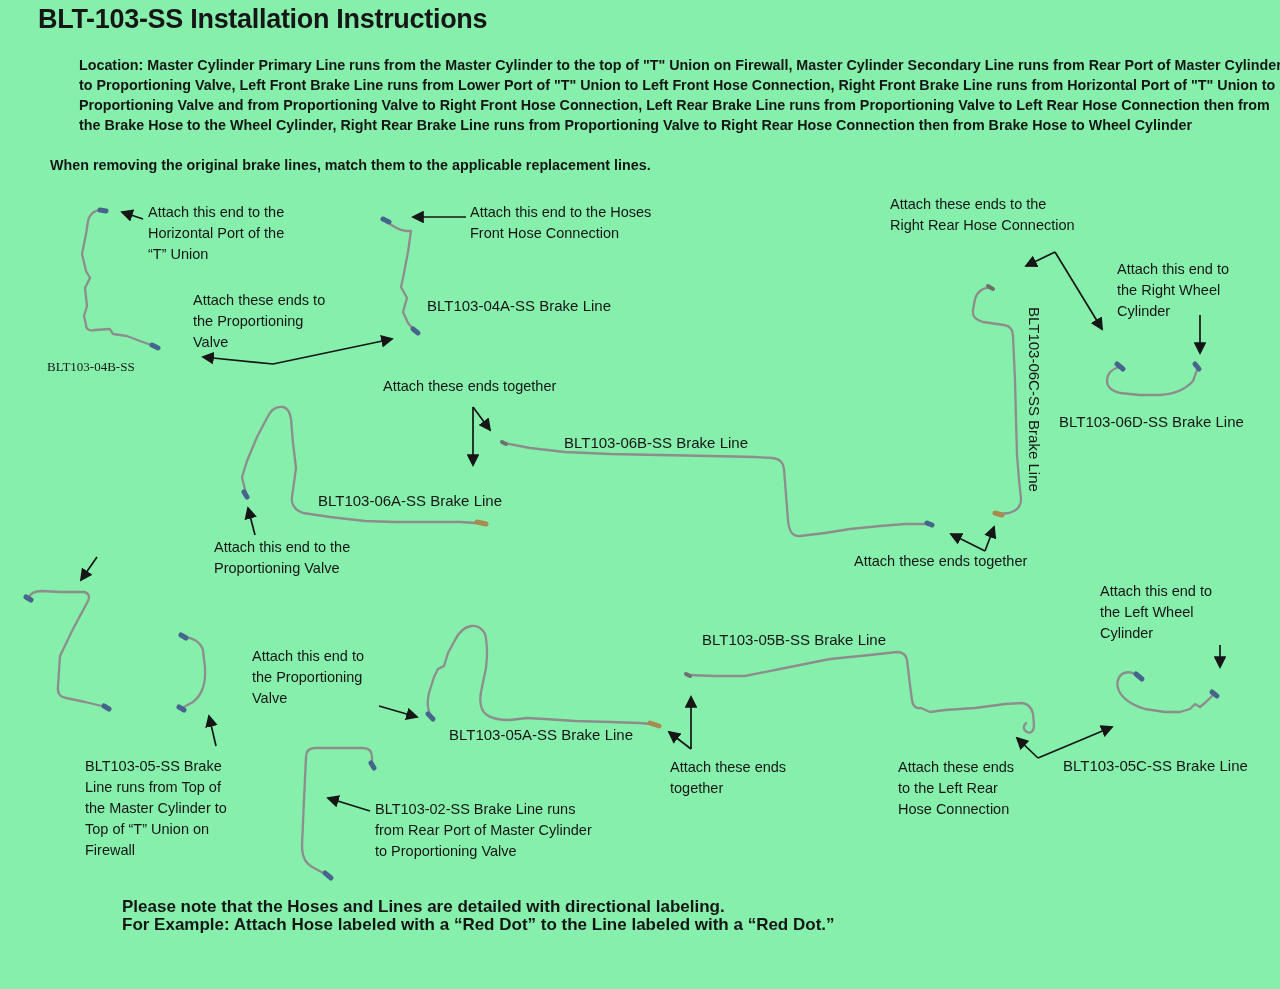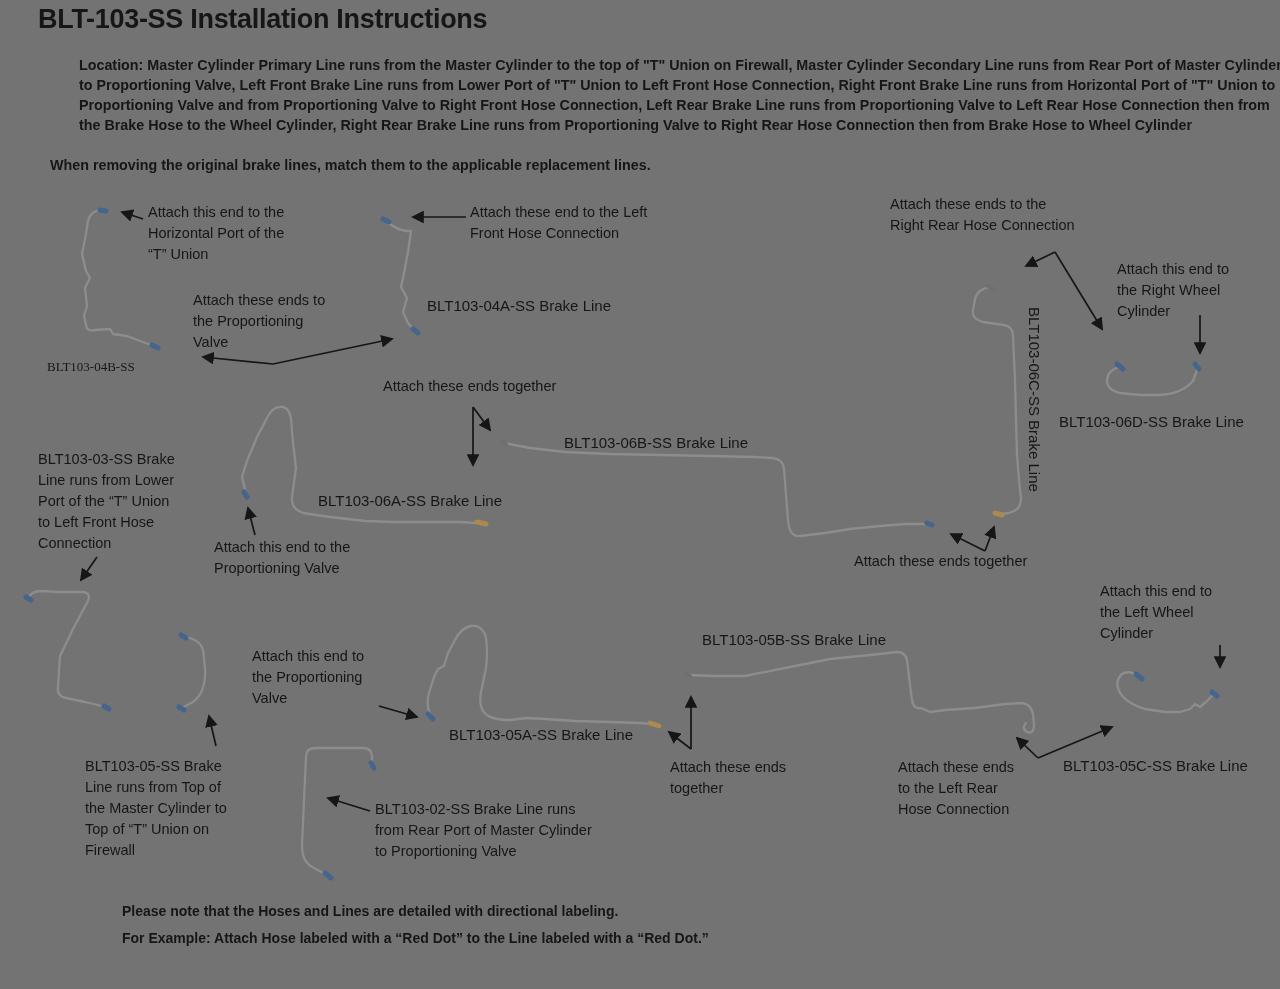--- a/index.html
+++ b/index.html
@@ -1,28 +1,28 @@
 <!DOCTYPE html>
 <html><head>
 <meta charset="utf-8">
 <style>
   html,body { margin:0; padding:0; background:#ffffff; }
   .page {
-    position:relative; width:1280px; height:989px; background:#737373;
+    position:relative; width:1280px; height:989px; background:#86efac;
     font-family:"Liberation Sans", sans-serif; color:#161616; overflow:hidden;
   }
   .abs { position:absolute; }
   .title { left:38px; top:4px; font-size:27px; font-weight:bold; letter-spacing:-0.3px; }
   .intro { left:57px; top:55px; width:1206px; font-size:14.3px; font-weight:bold; line-height:20px;margin-left:22px; }
   .removal { left:50px; top:157px; font-size:14.3px; font-weight:bold; }
   .ann { font-size:14.5px; line-height:21px; white-space:pre-line; }
   .plabel { font-size:15px; white-space:nowrap; }
   .plabel-serif { font-family:"Liberation Serif", serif; font-size:13px; white-space:nowrap; }
   .plabel-vert { writing-mode:vertical-rl; text-orientation:mixed; font-size:15px; white-space:nowrap; }
-  .footer-note { left:122px; top:898px; font-size:14px; font-weight:bold; line-height:27px; white-space:pre-line; }
+  .footer-note { left:122px; top:898px; font-size:17px; font-weight:bold; line-height:18px; white-space:pre-line; }
   svg.overlay { position:absolute; left:0; top:0; width:1280px; height:989px; }
   .pipe { fill:none; stroke:#8d8d8d; stroke-width:2.3; stroke-linejoin:round; stroke-linecap:round; }
   .fit-blue { fill:none; stroke:#46658c; stroke-width:5; stroke-linecap:round; }
   .fit-brass { fill:none; stroke:#a98a4f; stroke-width:5; stroke-linecap:round; }
   .fit-gray { fill:none; stroke:#6f6f6f; stroke-width:4; stroke-linecap:round; }
   .arrow { fill:none; stroke:#161616; stroke-width:1.7; stroke-linejoin:round; }
 </style>
 </head>
 <body>
 
@@ -104,36 +104,31 @@
     <path class="arrow" marker-end="url(#ah)" d="M370,811 L328,798"></path>
     <path class="arrow" marker-end="url(#ah)" d="M691,749 L691,697"></path>
     <path class="arrow" marker-end="url(#ah)" d="M691,749 L669,732"></path>
     <path class="arrow" marker-end="url(#ah)" d="M1038,758 L1017,738"></path>
     <path class="arrow" marker-end="url(#ah)" d="M1038,758 L1112,727"></path>
   </svg>
 
   <div class="abs ann" style="left:148px; top:202px;">Attach this end to the
 Horizontal Port of the
 “T” Union</div>
-  <div class="abs ann" style="left:470px; top:202px;">Attach these end to the Left
+  <div class="abs ann" style="left:470px; top:202px;">Attach this end to the Hoses
 Front Hose Connection</div>
   <div class="abs ann" style="left:193px; top:290px;">Attach these ends to
 the Proportioning
 Valve</div>
   <div class="abs ann" style="left:890px; top:194px;">Attach these ends to the
 Right Rear Hose Connection</div>
   <div class="abs ann" style="left:1117px; top:259px;">Attach this end to
 the Right Wheel
 Cylinder</div>
   <div class="abs ann" style="left:383px; top:376px;">Attach these ends together</div>
-  <div class="abs ann" style="left:38px; top:449px;">BLT103-03-SS Brake
-Line runs from Lower
-Port of the “T” Union
-to Left Front Hose
-Connection</div>
   <div class="abs ann" style="left:214px; top:537px;">Attach this end to the
 Proportioning Valve</div>
   <div class="abs ann" style="left:854px; top:551px;">Attach these ends together</div>
   <div class="abs ann" style="left:1100px; top:581px;">Attach this end to
 the Left Wheel
 Cylinder</div>
   <div class="abs ann" style="left:252px; top:646px;">Attach this end to
 the Proportioning
 Valve</div>
   <div class="abs ann" style="left:85px; top:756px;">BLT103-05-SS Brake

